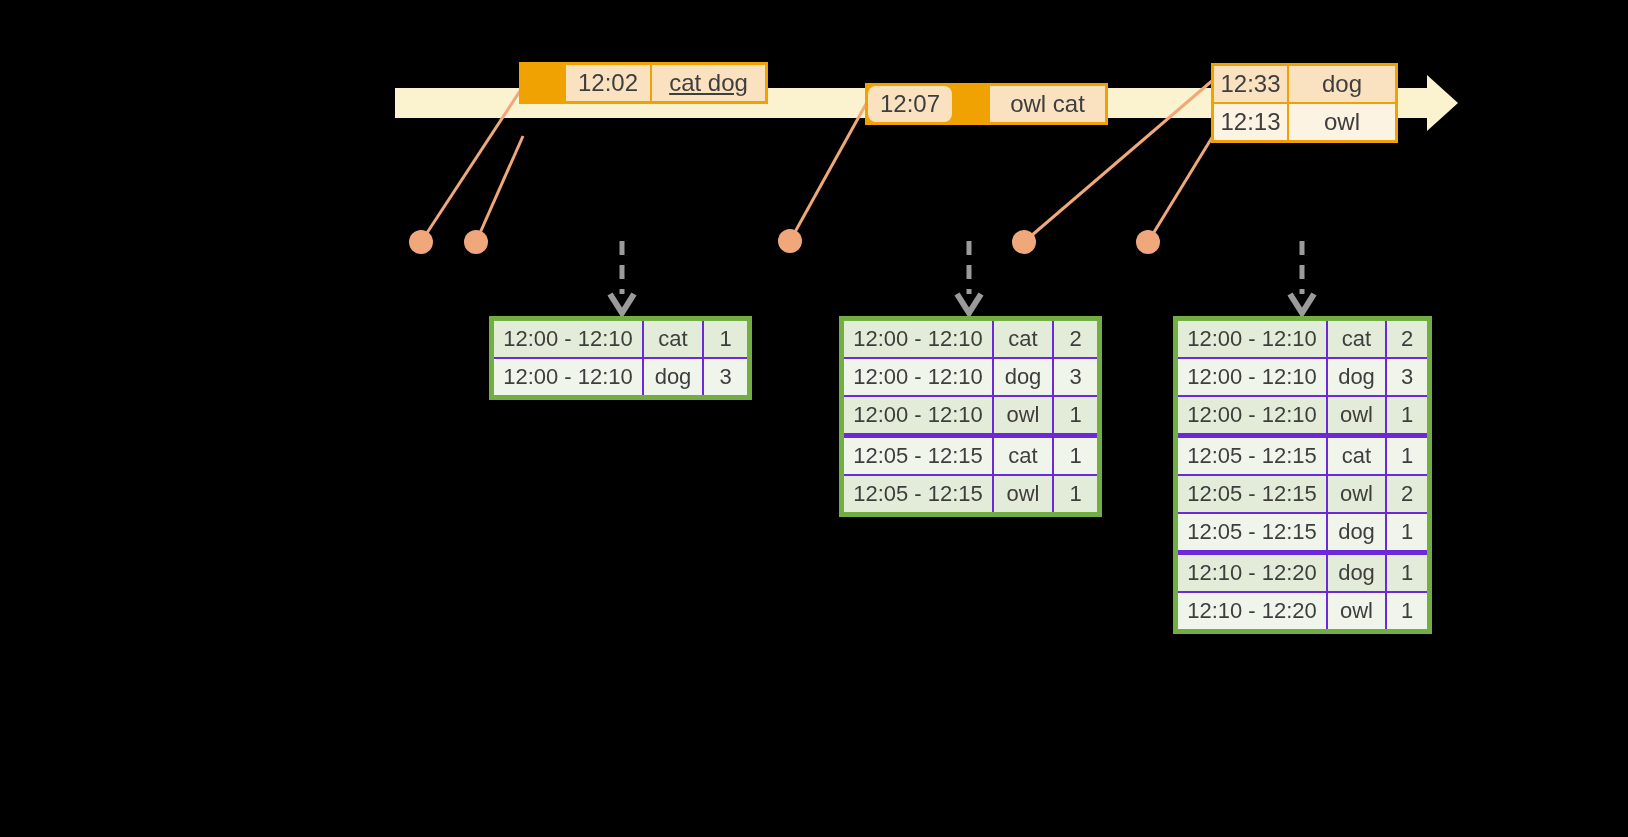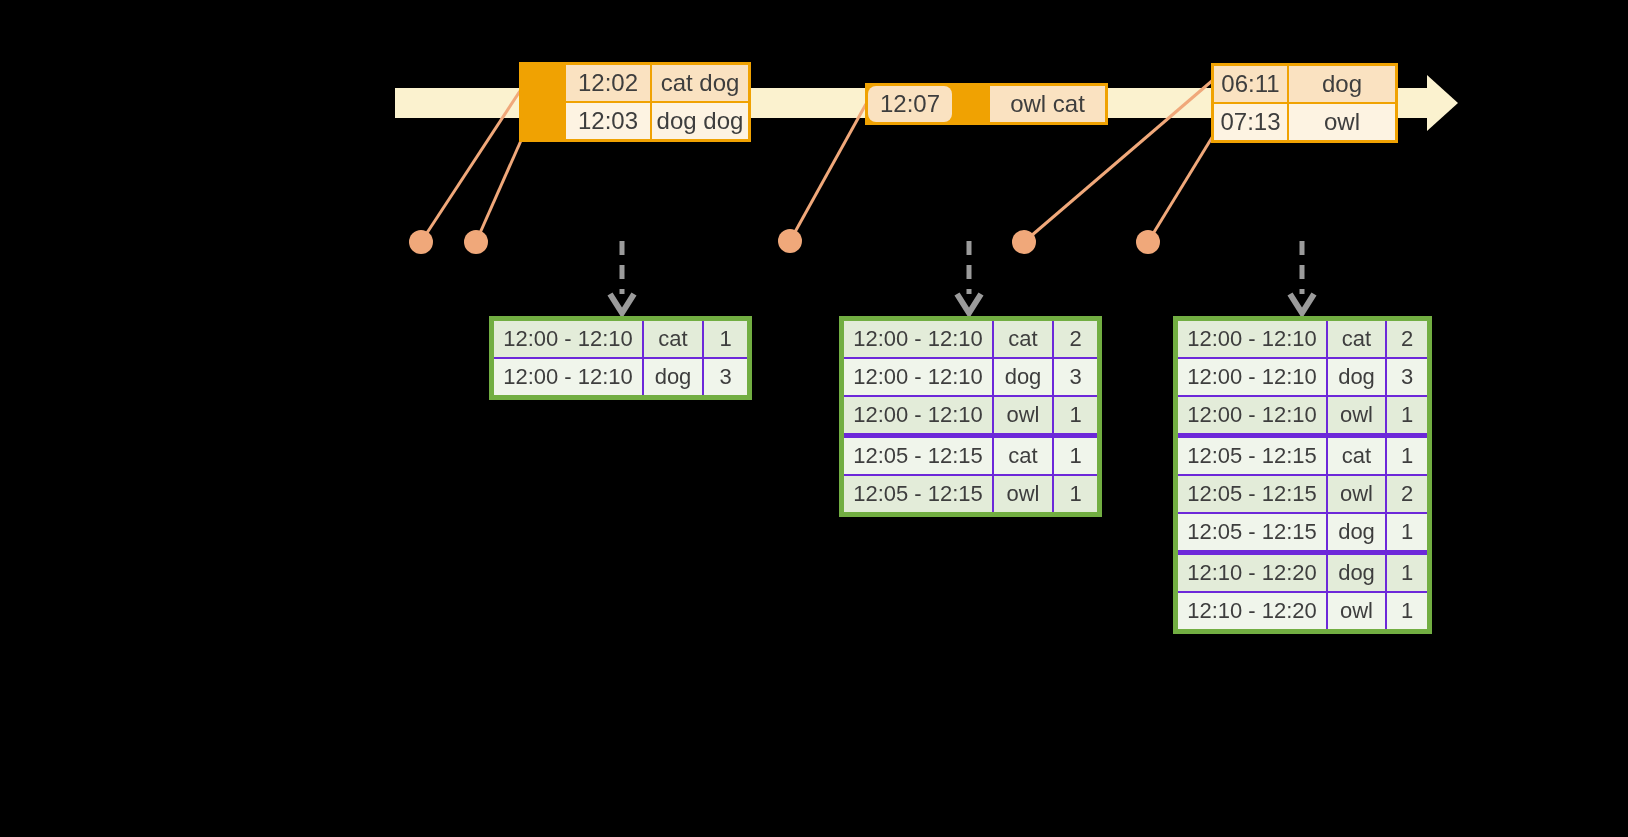--- a/index.html
+++ b/index.html
@@ -14,21 +14,21 @@
     position:absolute;border:3px solid #f0a202;background:#f0a202;
     display:flex;flex-direction:column;gap:2px;z-index:3;
   }
   .erow{display:flex;gap:2px;}
   .ecell{
     height:36px;display:flex;align-items:center;justify-content:center;
     font-size:24px;line-height:1;
   }
   .erow:nth-child(odd)  .ecell{background:#fae2c1;}
   .erow:nth-child(even) .ecell{background:#fdf3e2;}
-  .t1 .etime{width:84px;}  .t1 .ewords{width:96px;}
+  .t1 .etime{width:84px;}  .t1 .ewords{width:113px;text-decoration:underline;}
   .t2 .etime{width:84px;border-radius:8px;}  .t2 .ewords{width:115px;margin-left:36px;}
   .t3 .etime{width:73px;}  .t3 .ewords{width:106px;}
 
   
   .gtable{
     position:absolute;border:5px solid #72ae42;background:#6d28d9;
     display:flex;flex-direction:column;z-index:3;
   }
   .grow{display:flex;gap:2px;margin-top:2px;}
   .grow:first-child{margin-top:0;}
@@ -76,40 +76,36 @@
       <line x1="1302" y1="241" x2="1302" y2="294" stroke-width="5" stroke-dasharray="14 10"></line>
       <polyline points="1290,294 1302,313 1314,294" stroke-width="6"></polyline>
     </g>
   </svg>
 
   <div class="etable t1" style="left:519px;top:62px;padding-left:44px;">
     <div class="erow">
       <div class="ecell etime">12:02</div>
       <div class="ecell ewords">cat dog</div>
     </div>
-    <div class="erow">
-      <div class="ecell etime">12:03</div>
-      <div class="ecell ewords">dog dog</div>
-    </div>
   </div>
 
   <div class="etable t2" style="left:865px;top:83px;">
     <div class="erow">
       <div class="ecell etime">12:07</div>
       <div class="ecell ewords">owl cat</div>
     </div>
   </div>
 
   <div class="etable t3" style="left:1211px;top:63px;">
     <div class="erow">
-      <div class="ecell etime">06:11</div>
+      <div class="ecell etime">12:33</div>
       <div class="ecell ewords">dog</div>
     </div>
     <div class="erow">
-      <div class="ecell etime">07:13</div>
+      <div class="ecell etime">12:13</div>
       <div class="ecell ewords">owl</div>
     </div>
   </div>
 
   <div class="gtable g1" style="left:489px;top:316px;">
     <div class="grow">
       <div class="gcell gwin">12:00 - 12:10</div>
       <div class="gcell gword">cat</div>
       <div class="gcell gcnt">1</div>
     </div>

